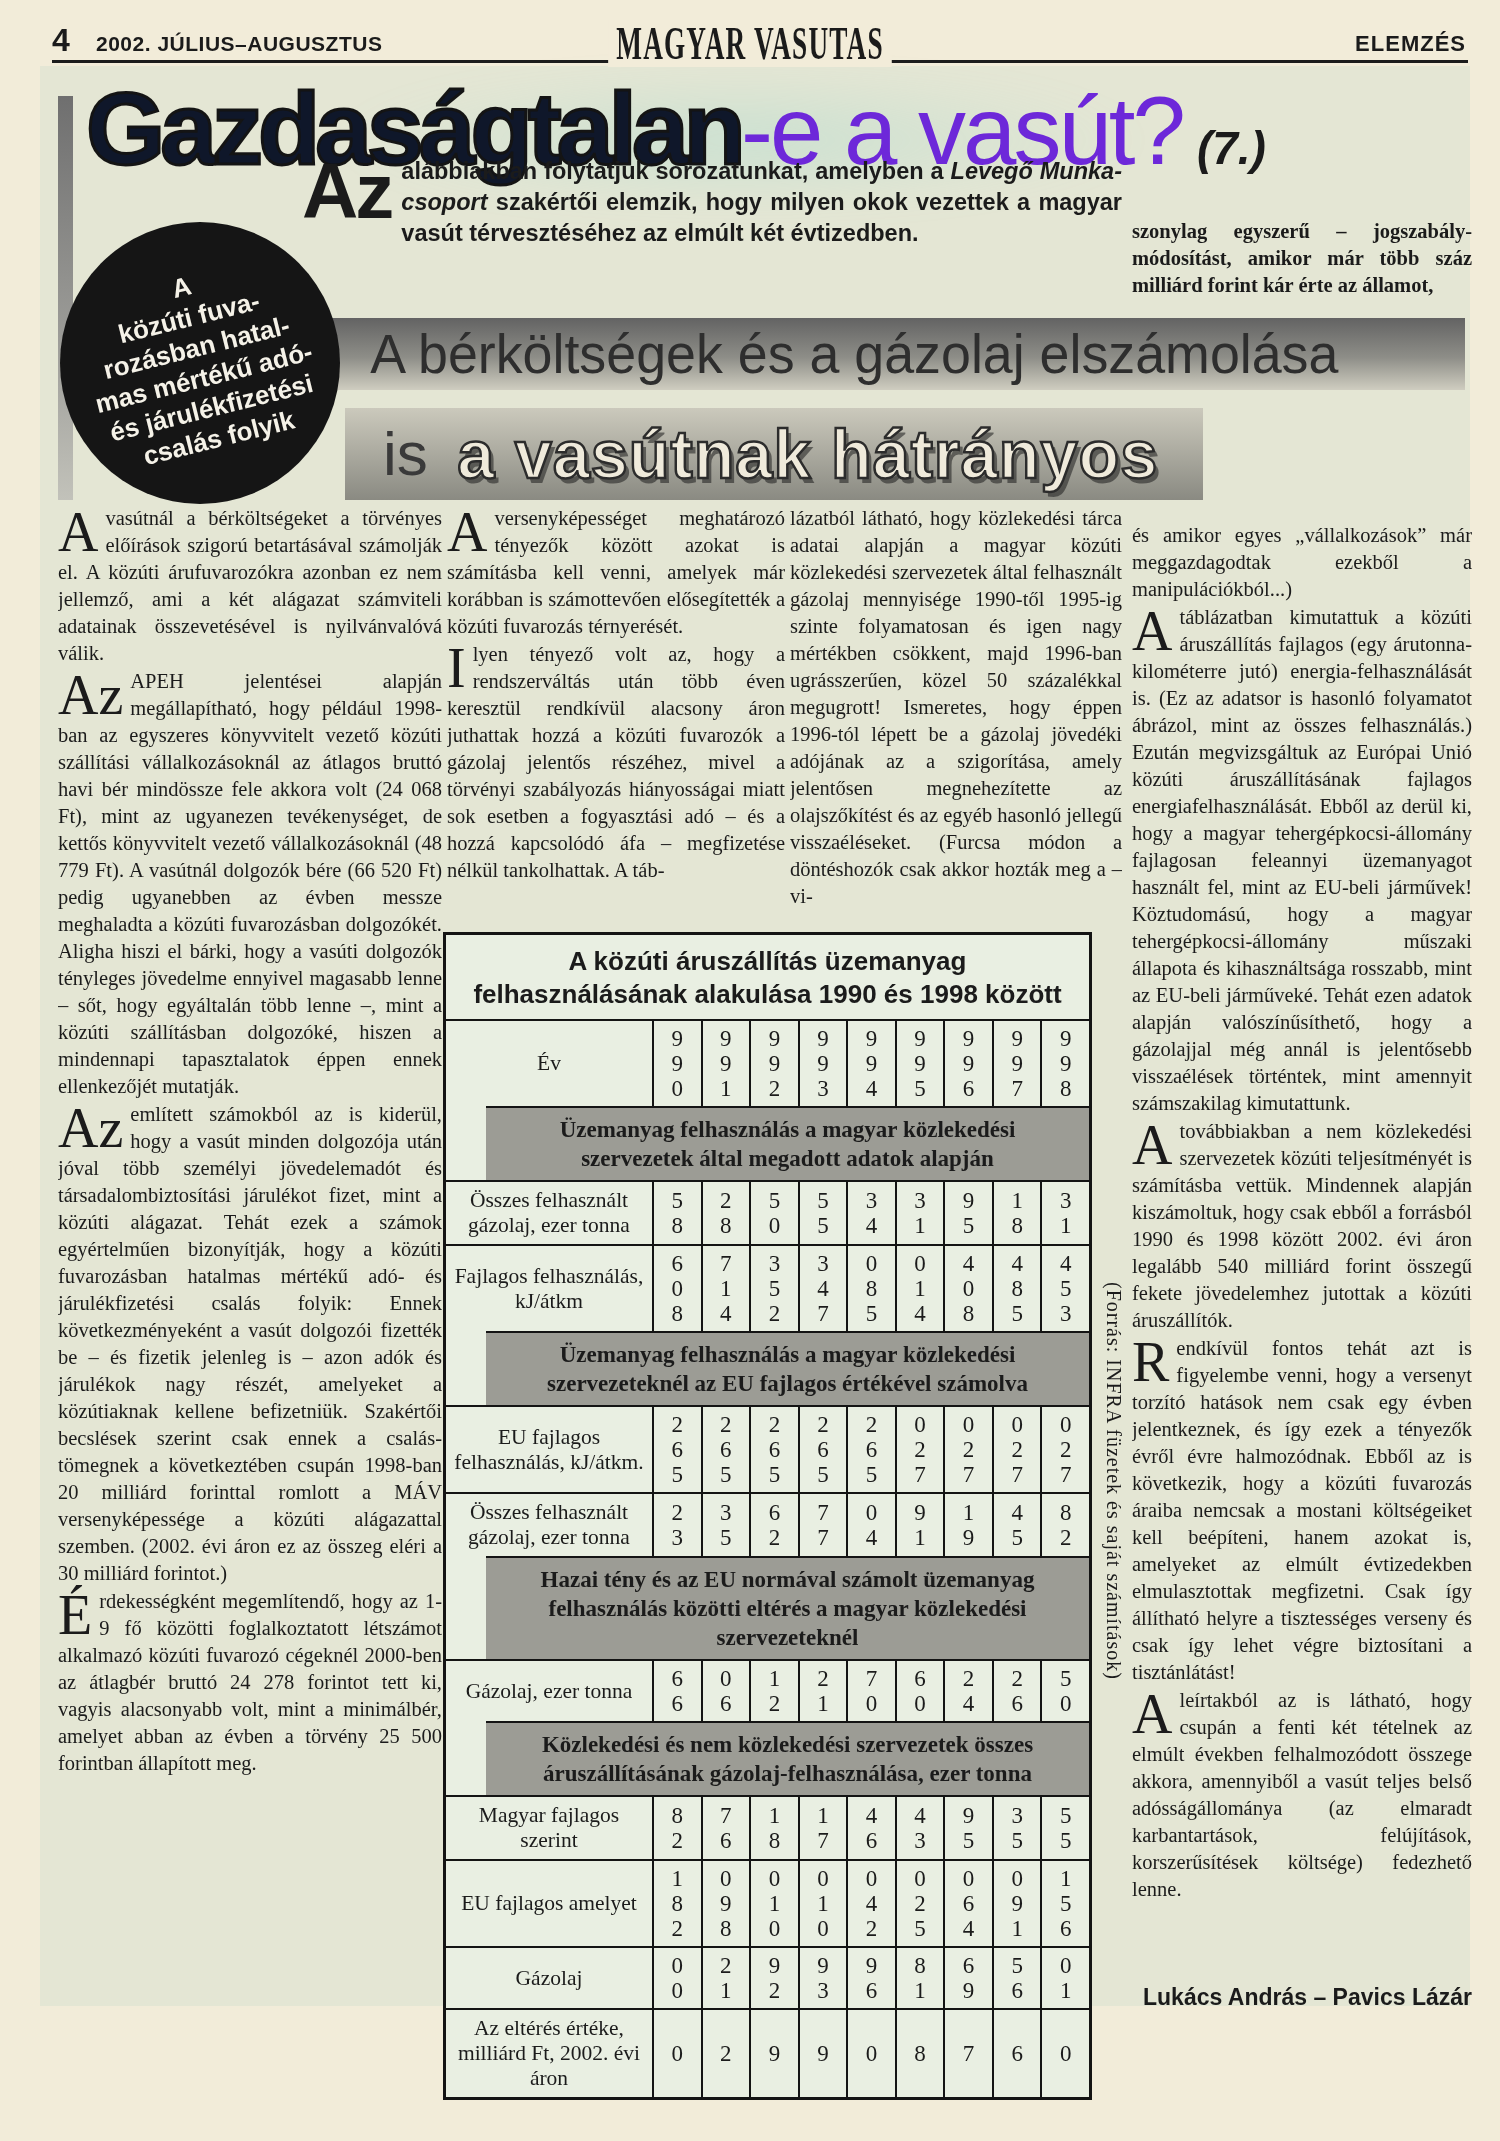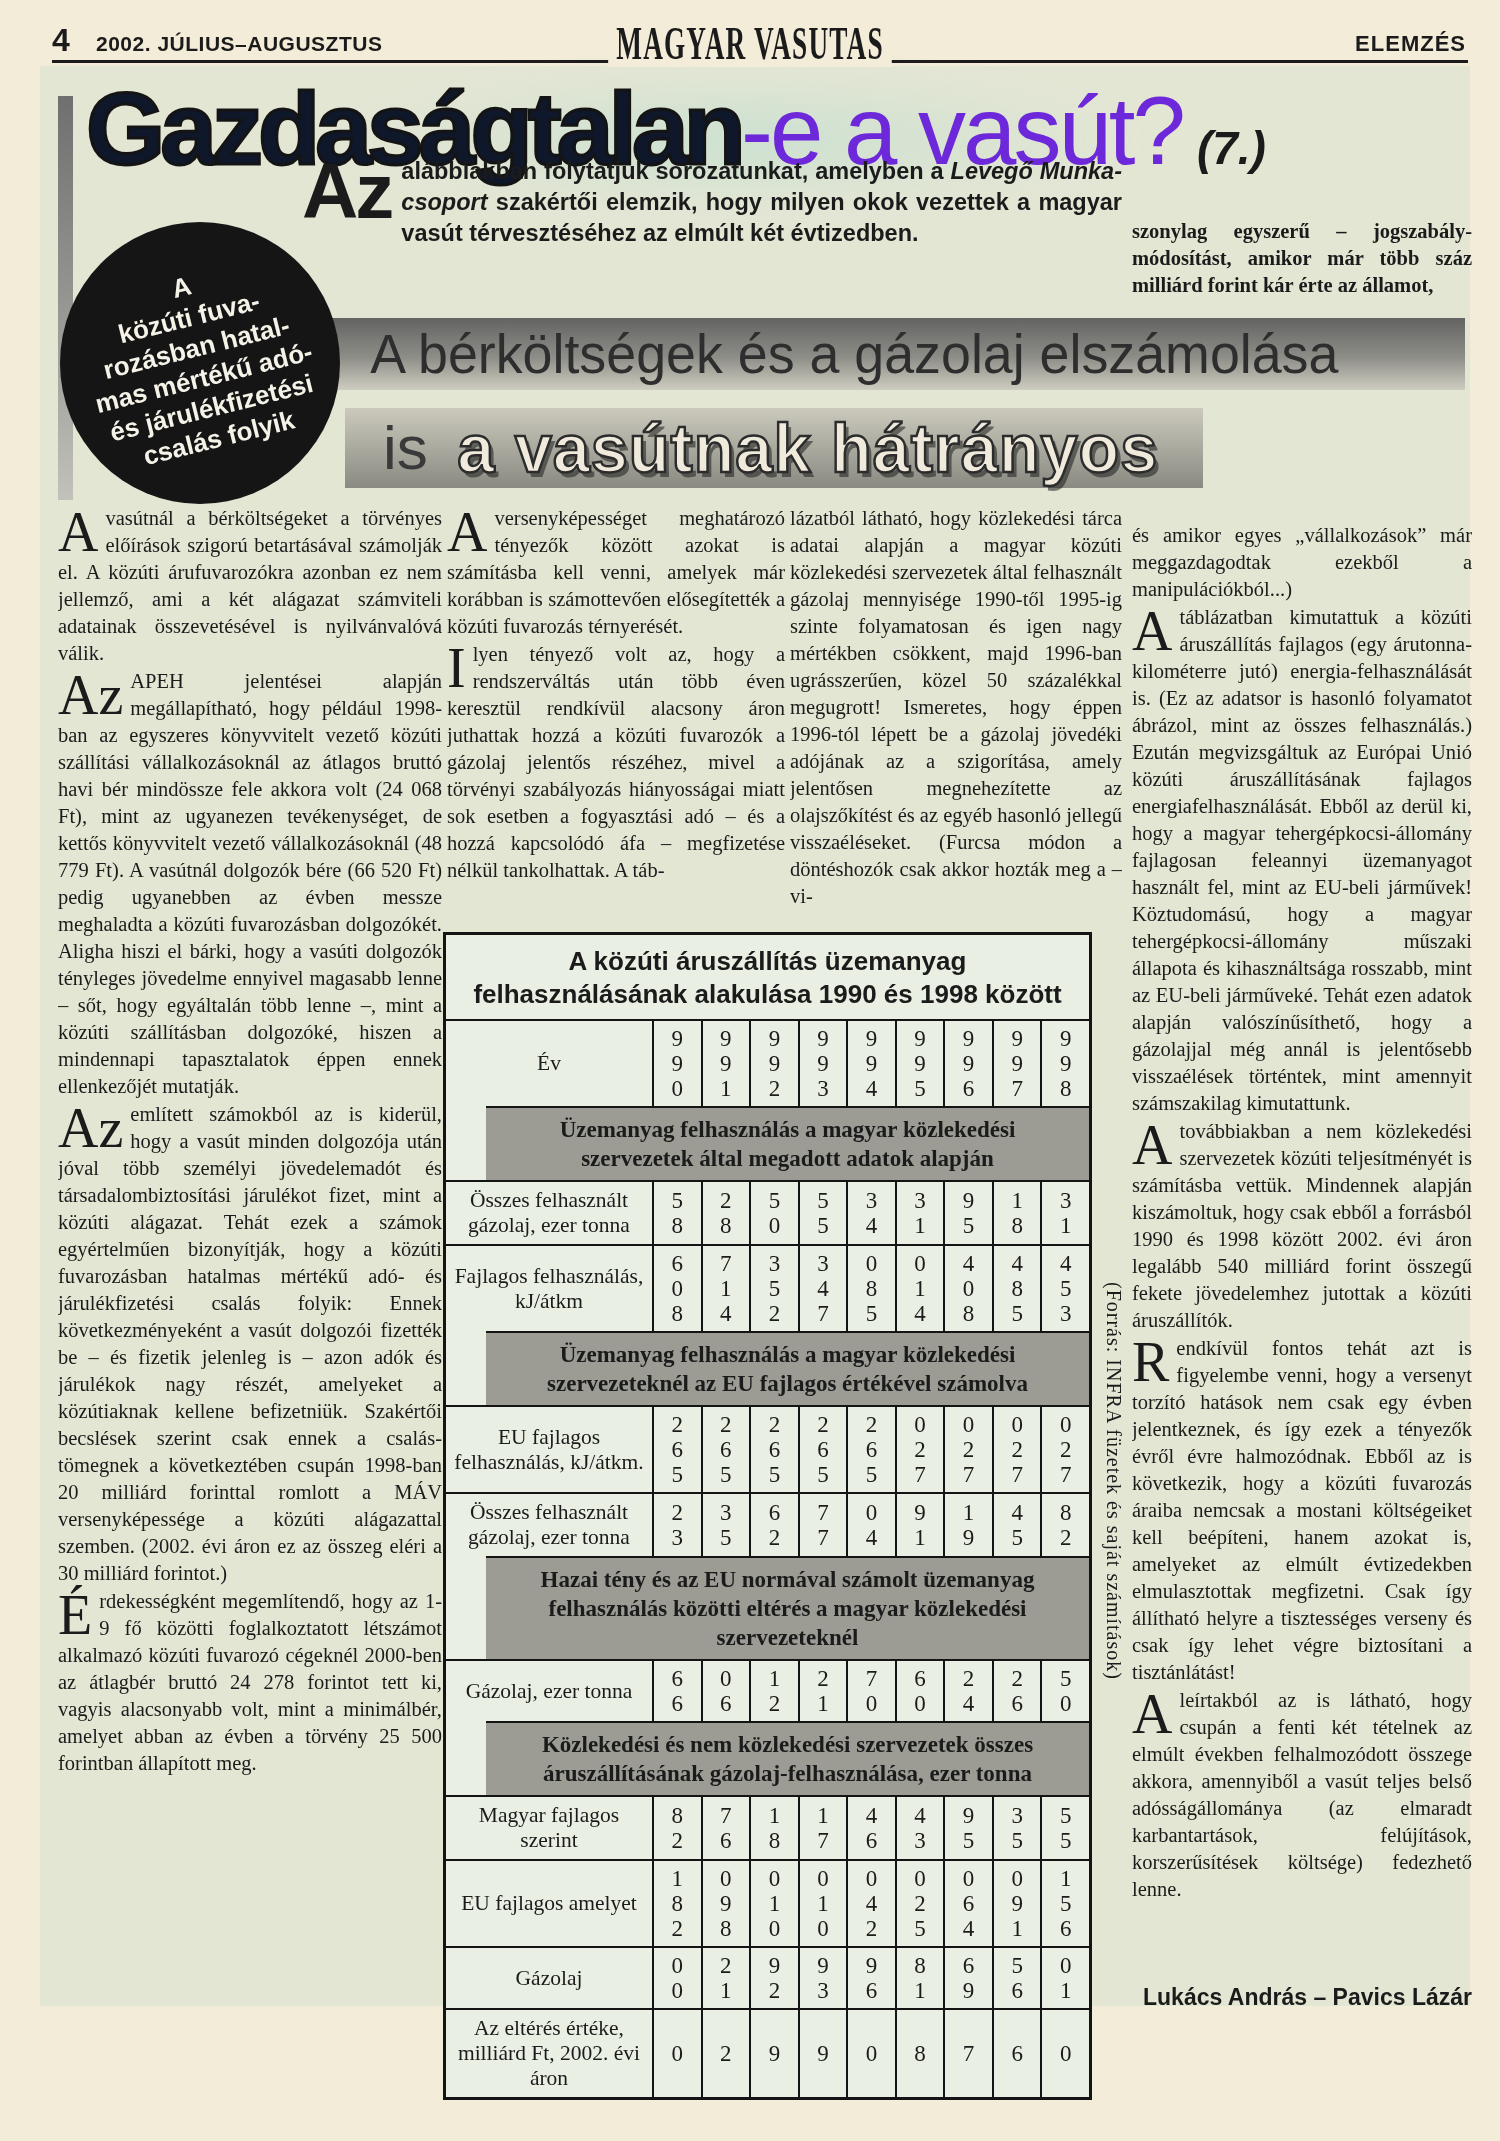--- a/index.html
+++ b/index.html
@@ -36,21 +36,21 @@
     font:700 23.5px/31px "Liberation Sans",sans-serif;text-align:justify;}
   .lede-initial{float:left;font:700 78px/62px "Liberation Sans",sans-serif;
     letter-spacing:-3px;padding:4px 10px 0 0;}
   .lede em{font-style:italic;}
   
   .band1{left:243px;top:318px;width:1222px;height:72px;
     background:linear-gradient(180deg,#636363,#8e8e88 55%,#cfcdc0);
     display:flex;align-items:center;justify-content:center;}
   .band1 span{font:400 56px/1 "Liberation Sans",sans-serif;letter-spacing:0px;
     color:#2e2e2e;transform:scaleX(.96);white-space:nowrap;}
-  .band2{left:345px;top:408px;width:858px;height:80px;
+  .band2{left:345px;top:408px;width:858px;height:92px;
     background:linear-gradient(180deg,#cbc9bc,#8a8a82);
     display:flex;align-items:center;justify-content:center;gap:22px;}
   .band2 .is{font:400 62px/1 "Liberation Sans",sans-serif;color:#3a3a3a;}
   .band2 .outline{font:700 68px/1 "Liberation Sans",sans-serif;letter-spacing:1px;
     color:#efeadb;-webkit-text-stroke:2.5px #2c2c2c;
     text-shadow:4px 5px 0 rgba(30,30,30,.55);white-space:nowrap;transform:scaleX(.98);}
   
   .badge{left:60px;top:222px;width:280px;height:282px;background:#151515;
     border-radius:50%;display:flex;align-items:center;justify-content:center;}
   .badge-inner{transform:rotate(-14deg);text-align:center;color:#f5f2e8;

